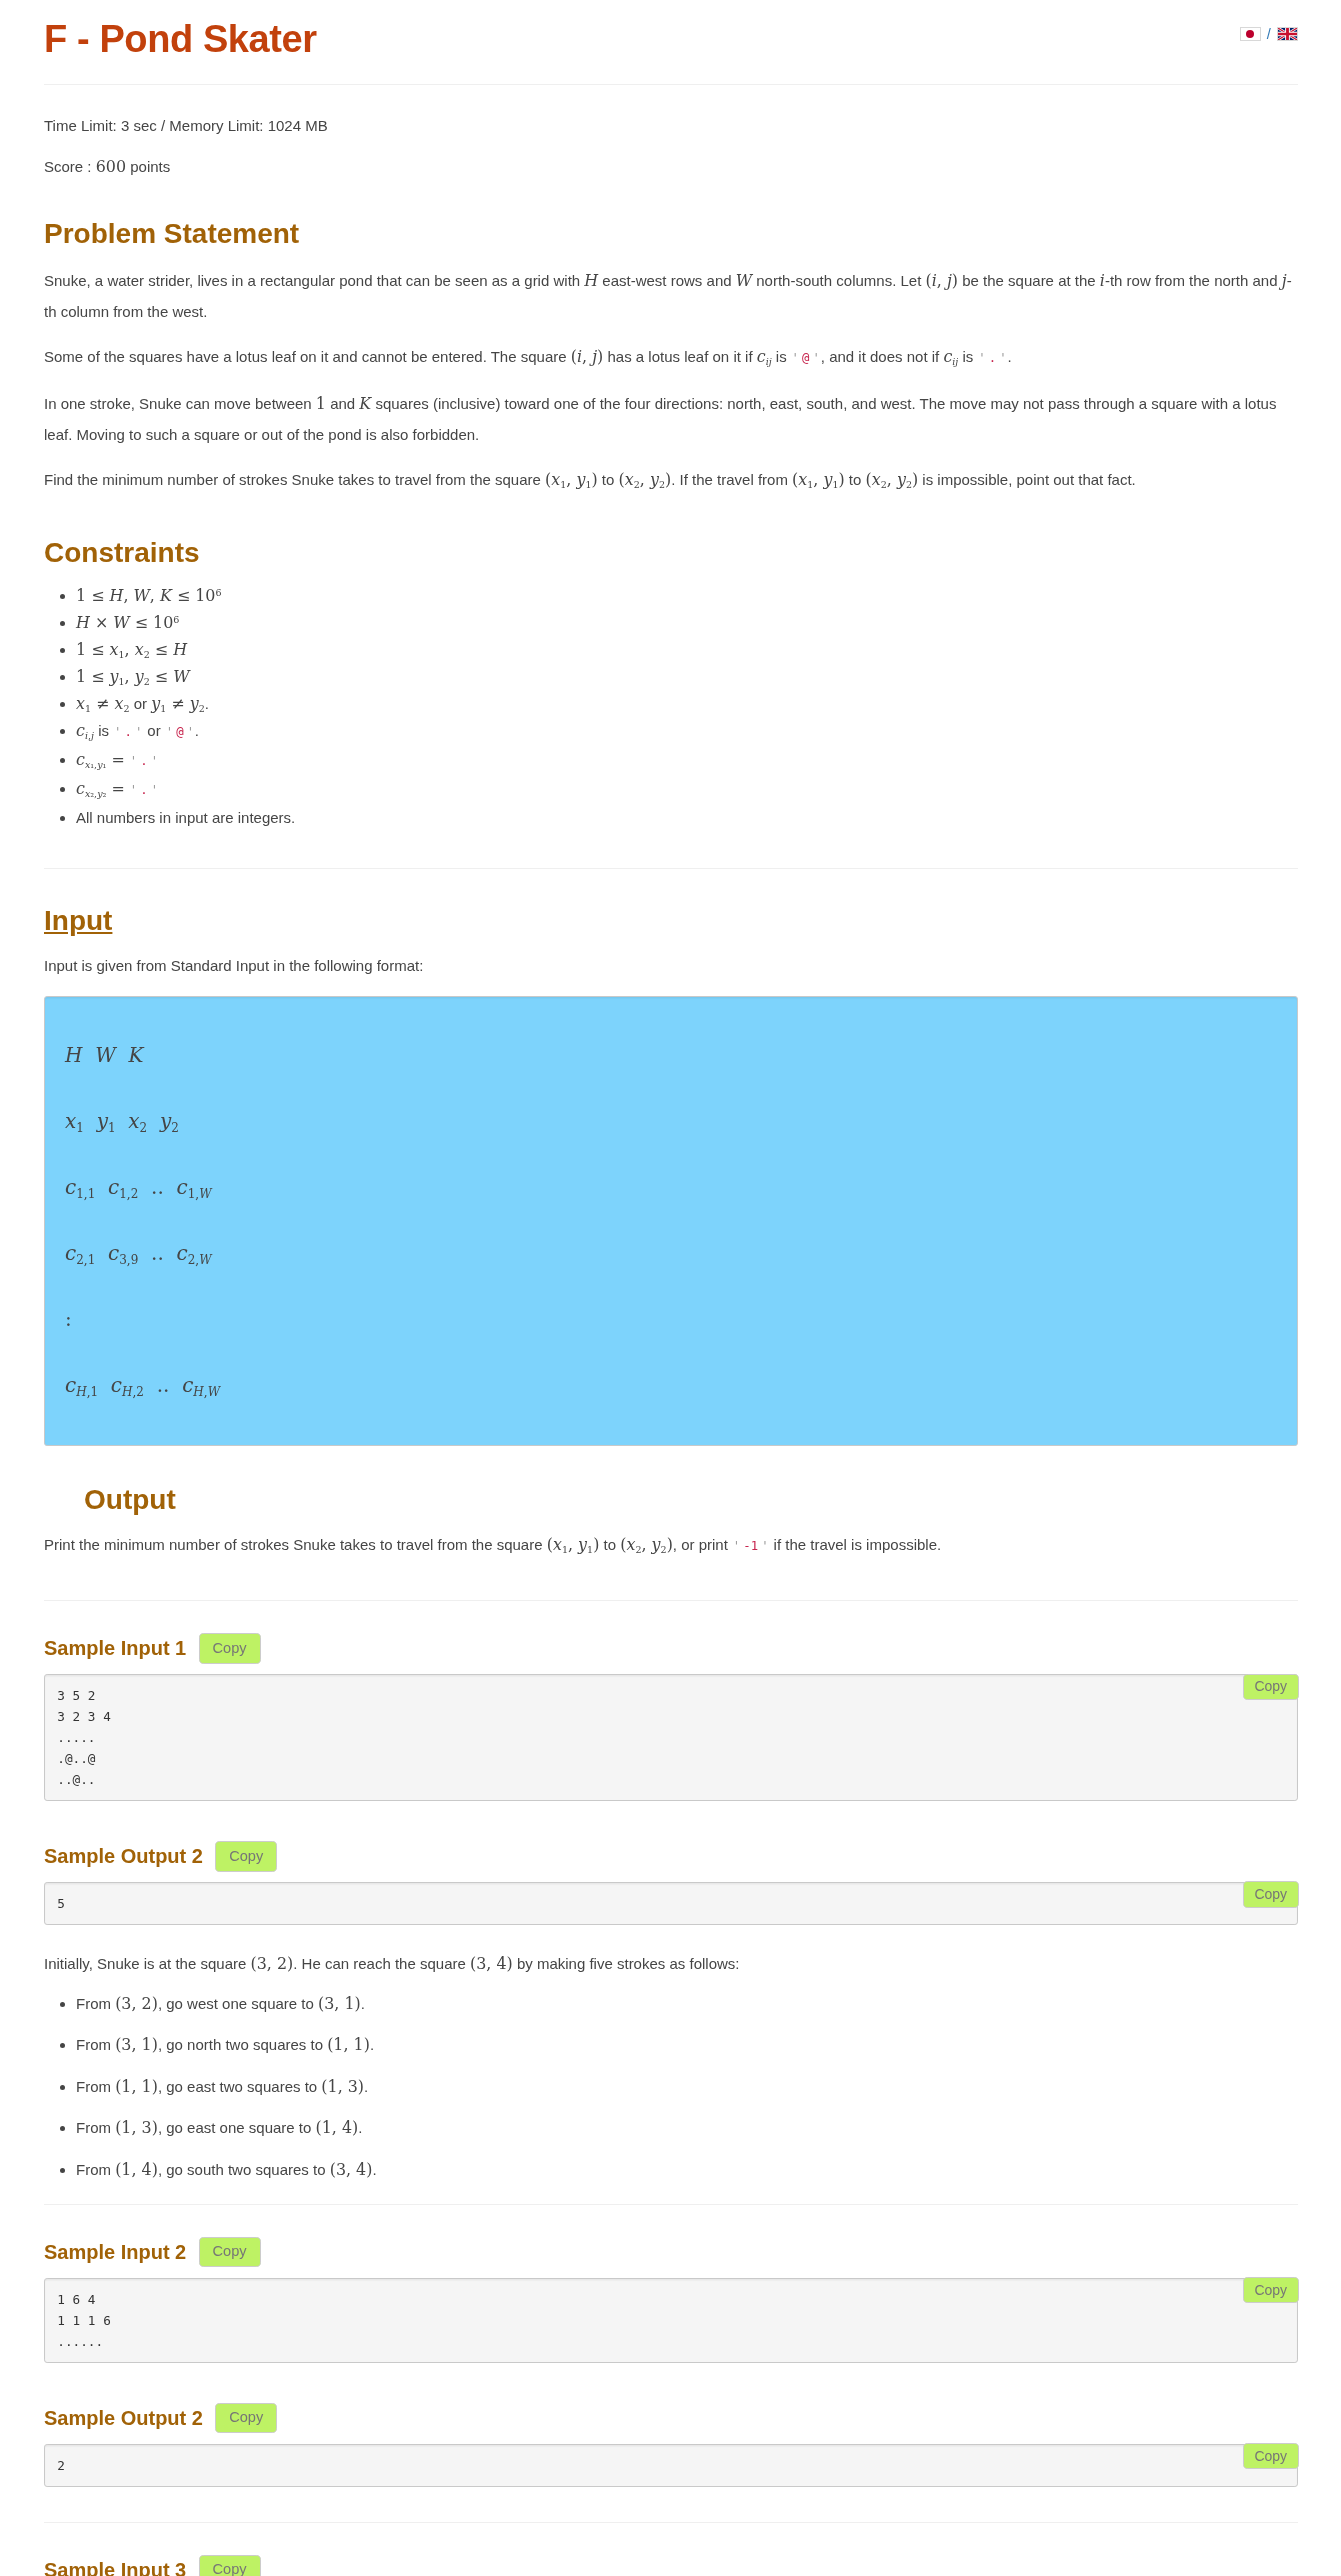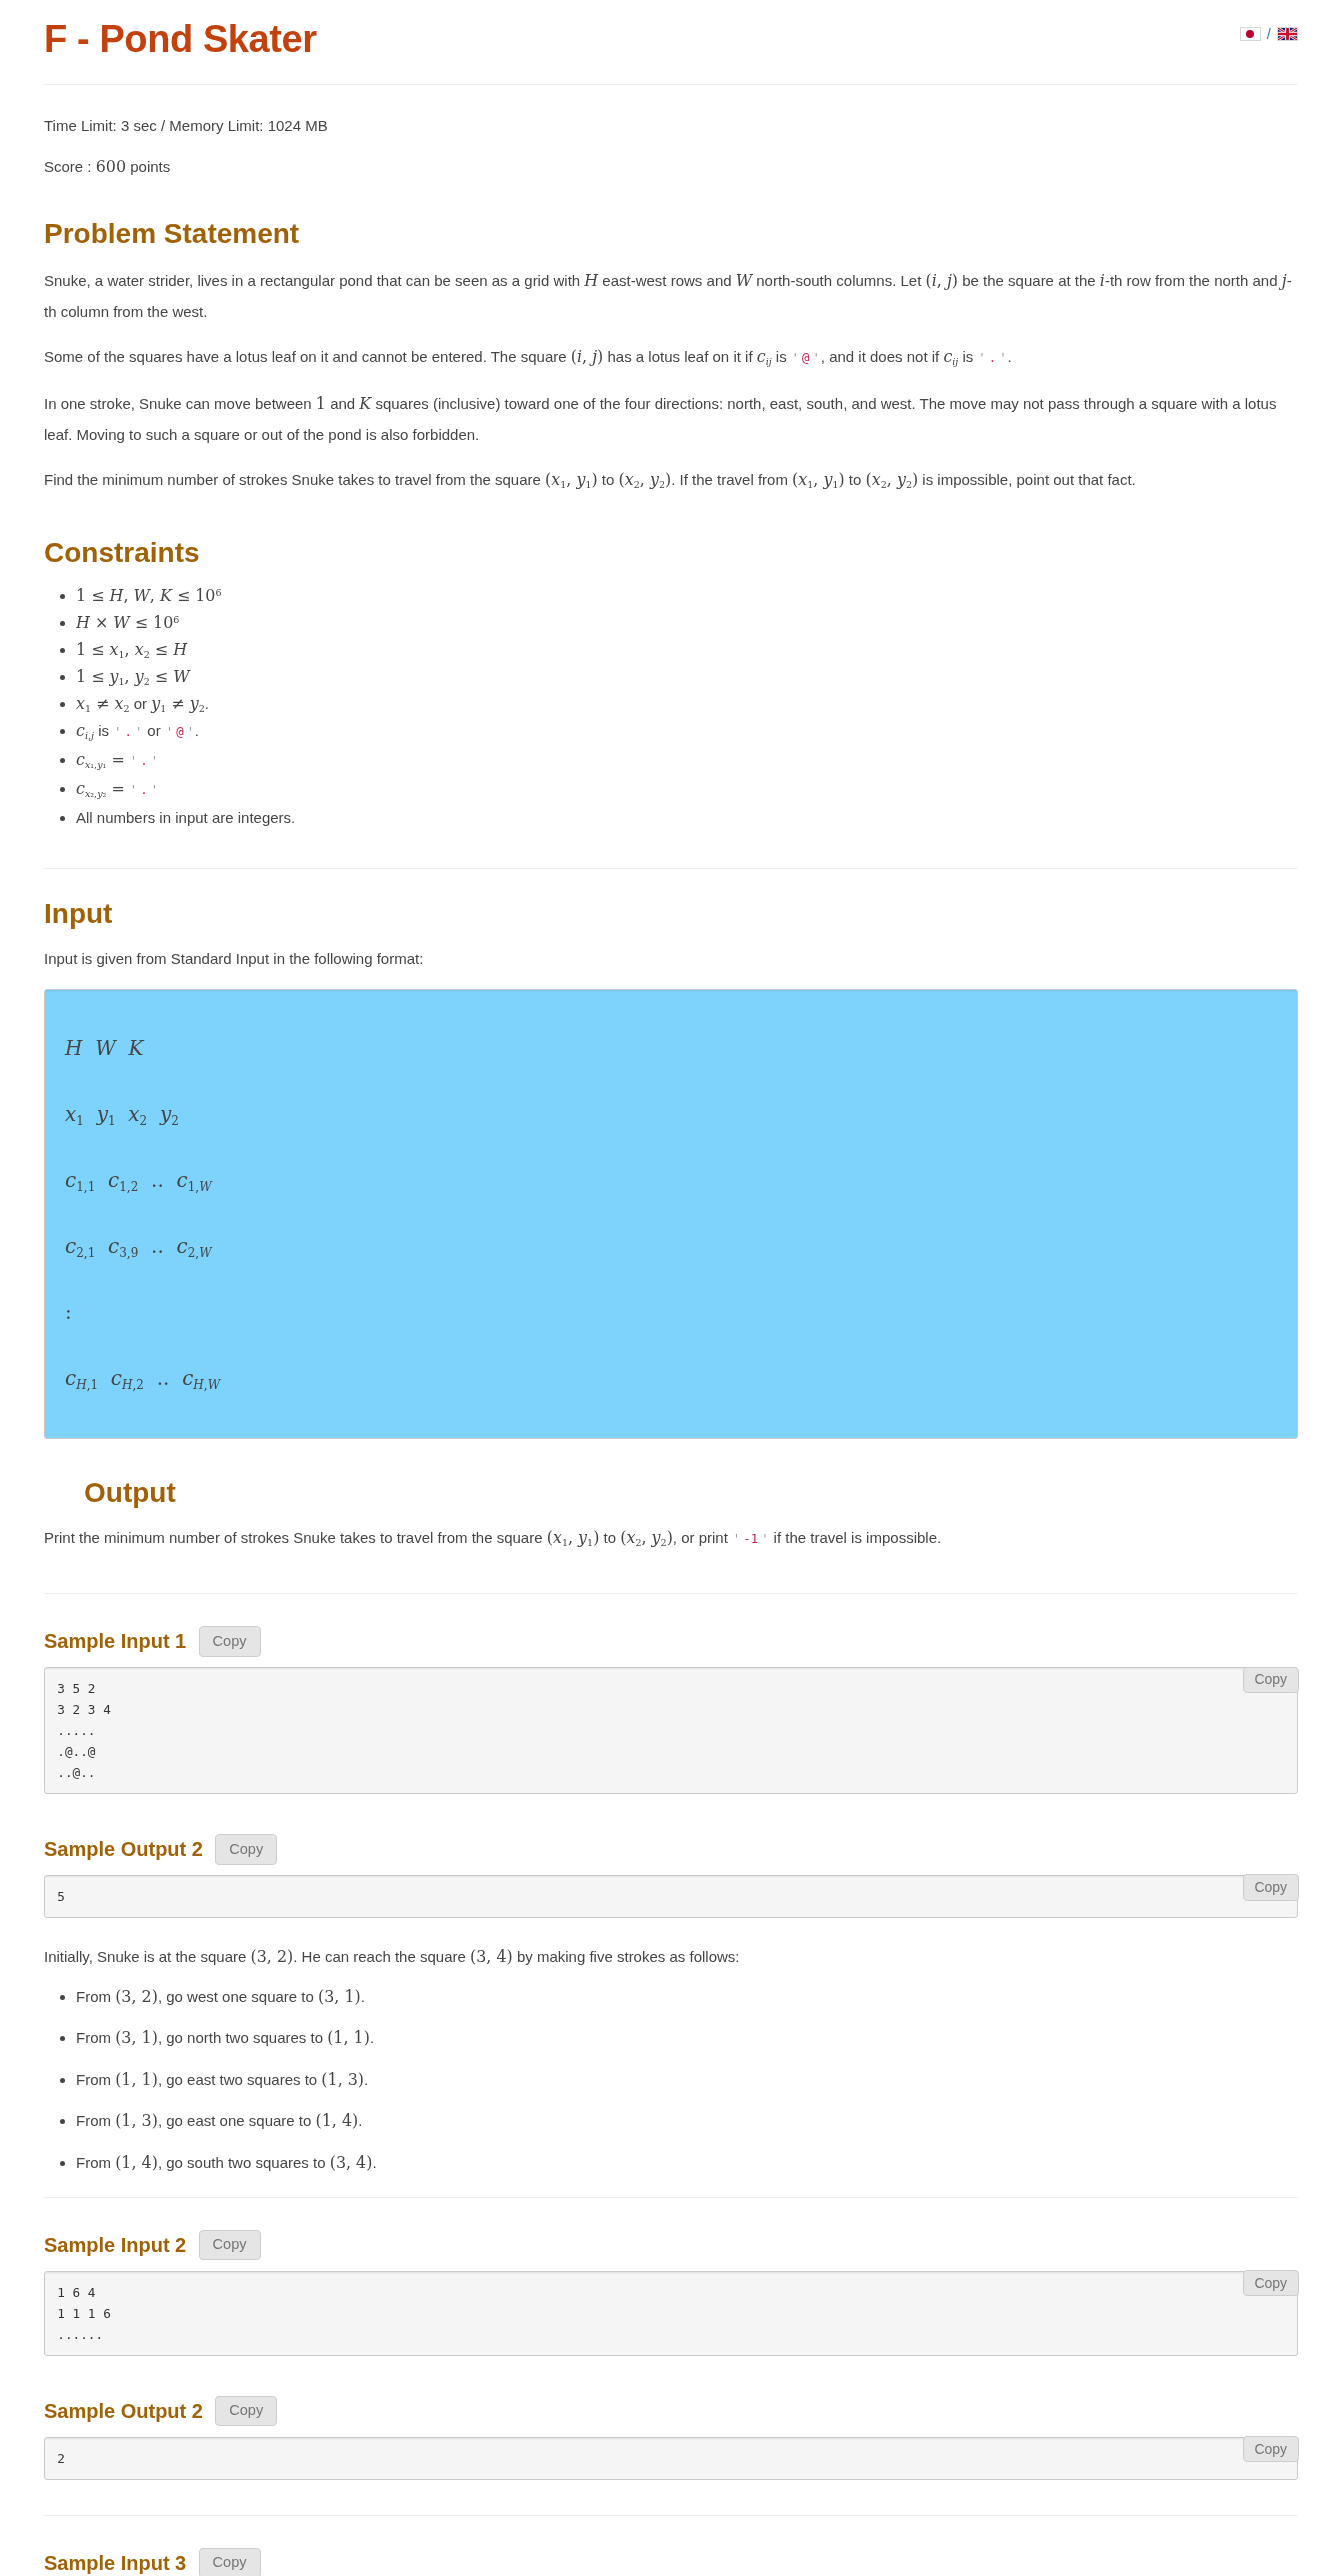--- a/index.html
+++ b/index.html
@@ -76,21 +76,21 @@
     font-size: 12.7px;
     line-height: 21px;
     color: #333;
     white-space: pre-wrap;
     min-height: 41px;
   }
   .btn-copy {
     font-family: "Liberation Sans", sans-serif;
     font-size: 14.6px;
     color: #767676;
-    background: #e5e5e5;
+    background: #bef264;
     border: 0.8px solid #ccc;
     border-radius: 4.6px;
     padding: 5.4px 13px;
     cursor: pointer;
     line-height: 1.2;
   }
   .pre-copy {
     position: absolute;
     top: -0.8px;
     right: -0.8px;
@@ -142,21 +142,21 @@
     <li><span class="math">1 ≤ <i>y</i><sub>1</sub>, <i>y</i><sub>2</sub> ≤ <i>W</i></span></li>
     <li><span class="math"><i>x</i><sub>1</sub> ≠ <i>x</i><sub>2</sub></span> or <span class="math"><i>y</i><sub>1</sub> ≠ <i>y</i><sub>2</sub></span>.</li>
     <li><span class="math"><i>c</i><sub><i>i</i>,<i>j</i></sub></span> is <span class="q">'</span><code>.</code><span class="q">'</span> or <span class="q">'</span><code>@</code><span class="q">'</span>.</li>
     <li><span class="math"><i>c</i><sub><i>x</i>₁,<i>y</i>₁</sub> =</span> <span class="q">'</span><code>.</code><span class="q">'</span></li>
     <li><span class="math"><i>c</i><sub><i>x</i>₂,<i>y</i>₂</sub> =</span> <span class="q">'</span><code>.</code><span class="q">'</span></li>
     <li>All numbers in input are integers.</li>
   </ul>
 
   <hr class="rule" style="margin-top:37px;">
 
-  <h3 class="sec-heading" style="margin-top:28px;">Input</h3>
+  <h3 class="sec-heading" style="margin-top:35px;text-decoration:underline;">Input</h3>
   <p class="body-text tight">Input is given from Standard Input in the following format:</p>
   <div class="format-box">
     <div class="line"><span class="math"><i>H</i>  <i>W</i>  <i>K</i></span></div>
     <div class="line"><span class="math"><i>x</i><sub>1</sub>  <i>y</i><sub>1</sub>  <i>x</i><sub>2</sub>  <i>y</i><sub>2</sub></span></div>
     <div class="line"><span class="math"><i>c</i><sub>1,1</sub>  <i>c</i><sub>1,2</sub>  ..  <i>c</i><sub>1,<i>W</i></sub></span></div>
     <div class="line"><span class="math"><i>c</i><sub>2,1</sub>  <i>c</i><sub>3,9</sub>  ..  <i>c</i><sub>2,<i>W</i></sub></span></div>
     <div class="line"><span class="math">:</span></div>
     <div class="line"><span class="math"><i>c</i><sub><i>H</i>,1</sub>  <i>c</i><sub><i>H</i>,2</sub>  ..  <i>c</i><sub><i>H</i>,<i>W</i></sub></span></div>
   </div>
 

